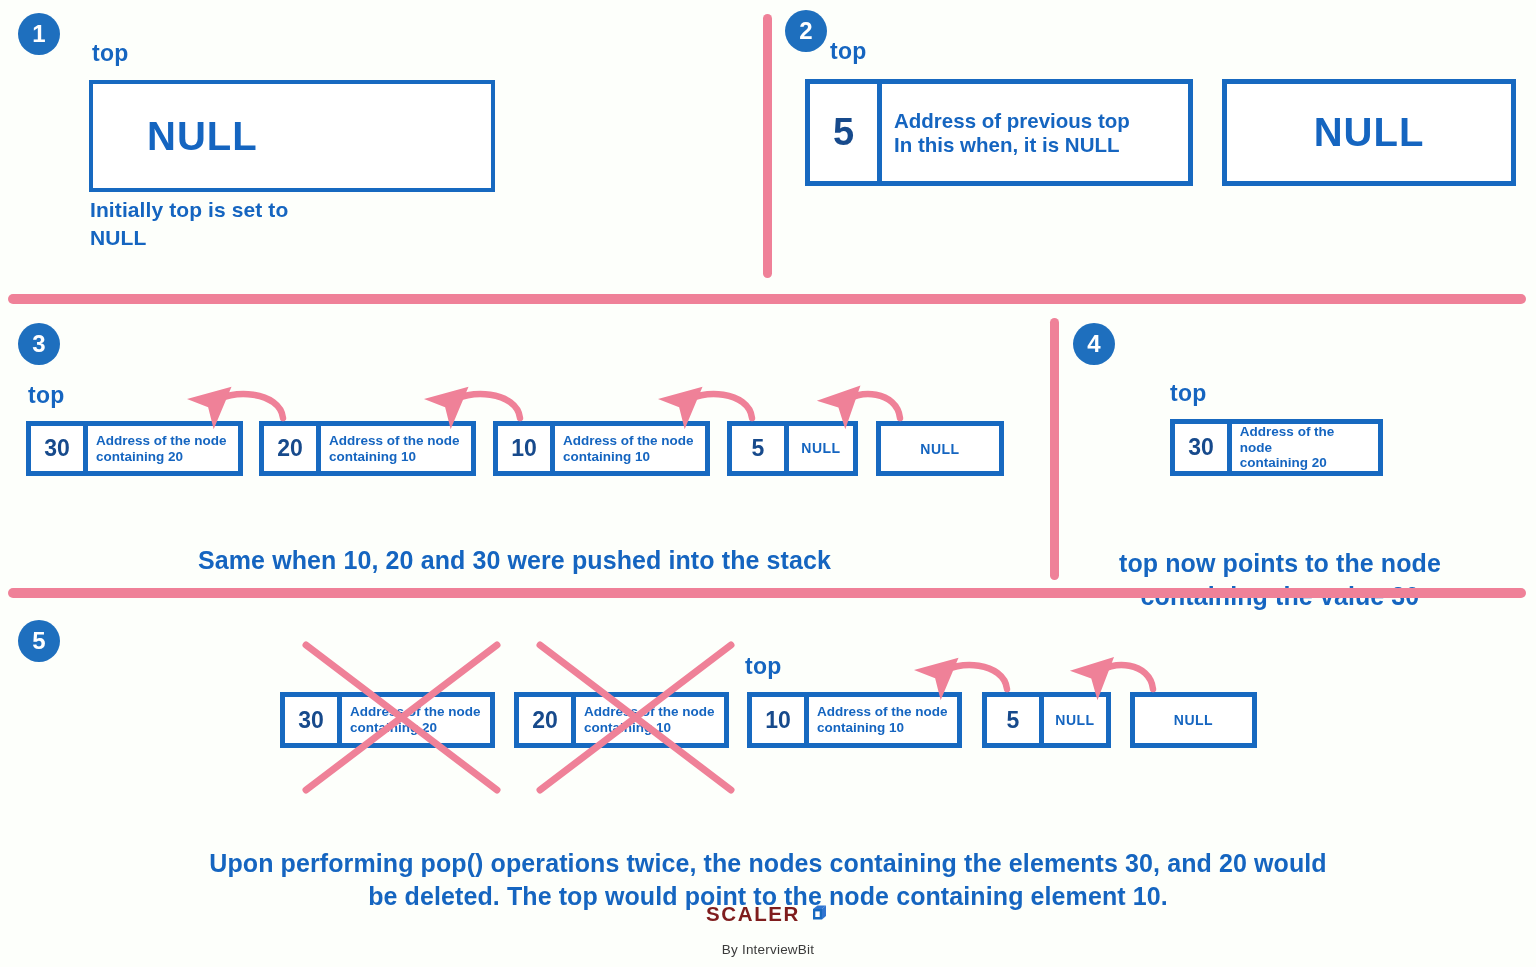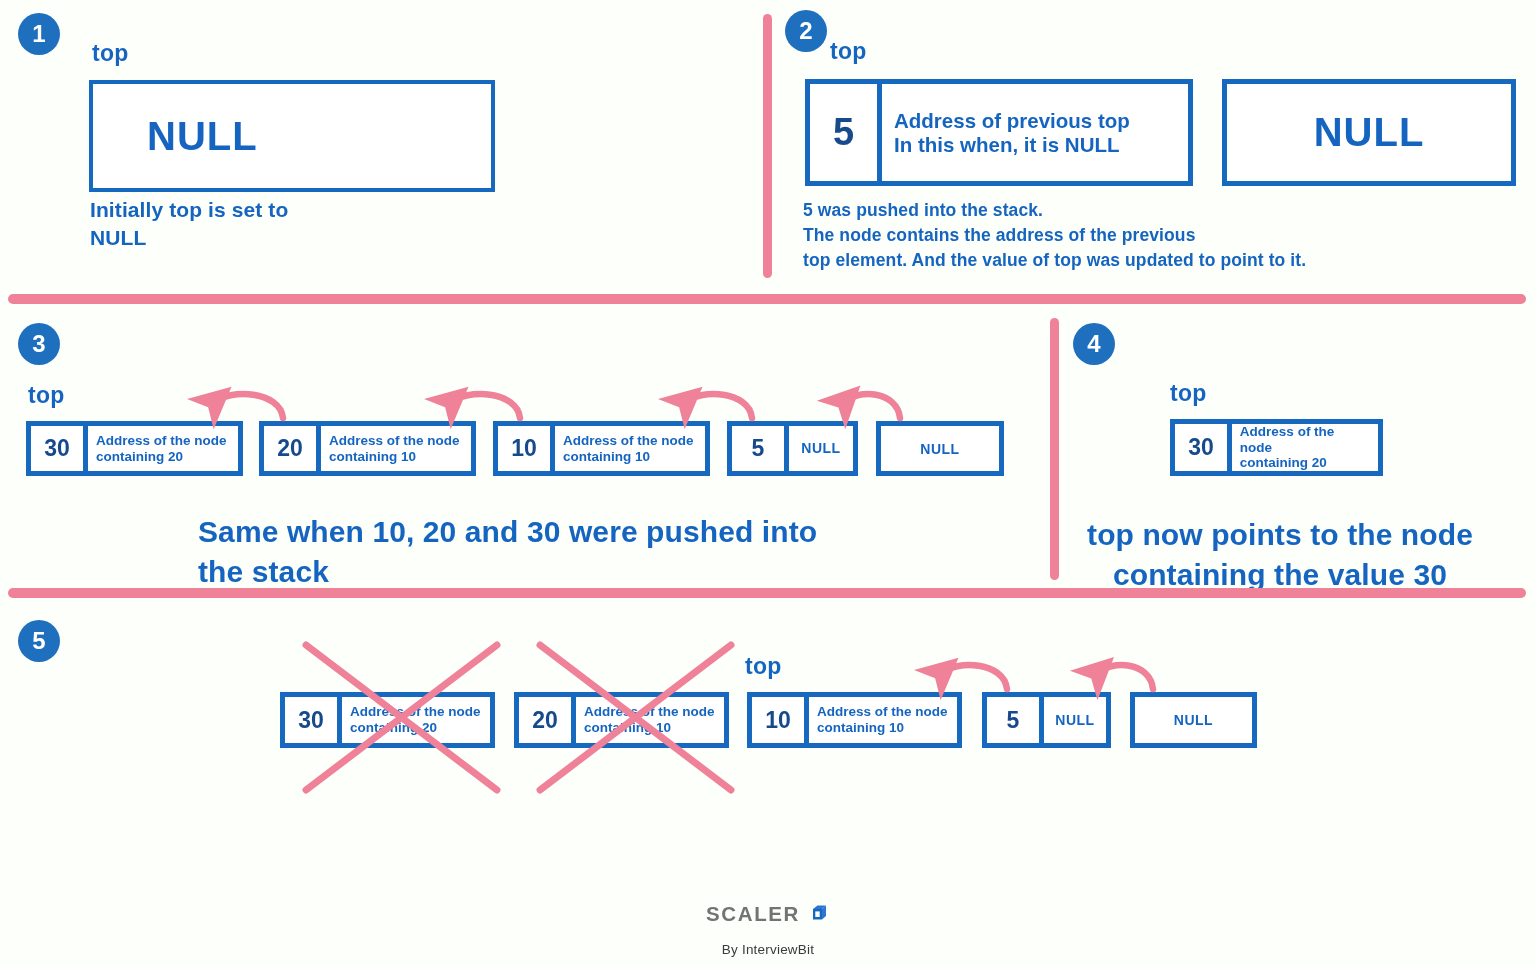--- a/index.html
+++ b/index.html
@@ -44,22 +44,23 @@
     font-weight: bold;
     font-size: 21px;
     line-height: 1.32;
     letter-spacing: 0.1px;
   }
   .caption.small {
     font-size: 17.5px;
     line-height: 1.42;
   }
   .caption.big {
-    font-size: 30px;
+    font-size: 25px;
     line-height: 1.32;
+    margin-top: 32px;
   }
   .caption.center { text-align: center; }
 
   .divider-h {
     position: absolute;
     height: 10px;
     border-radius: 6px;
     background: #ef8198;
   }
   .divider-v {
@@ -158,21 +159,21 @@
     position: absolute;
     text-align: center;
   }
   .logo-row {
     display: flex;
     align-items: center;
     justify-content: center;
     gap: 8px;
   }
   .logo-text {
-    color: #737373;
+    color: #7f1d1d;
     font-weight: bold;
     font-size: 20.5px;
     letter-spacing: 1.6px;
   }
   .logo-sub {
     margin-top: 16px;
     color: #3b3b3b;
     font-size: 13.5px;
     letter-spacing: 0.2px;
   }
@@ -202,23 +203,20 @@
   <div class="node lg" style="left:805px; top:79px; width:388px; height:107px;">
     <div class="cell val">5</div>
     <div class="cell addr" style="white-space:pre-line;">Address of previous top
 In this when, it is NULL</div>
   </div>
 
   <div class="plain-box center-txt" style="left:1222px; top:79px; width:294px; height:107px; border-width:5px;">
     <span class="bigtext">NULL</span>
   </div>
 
-  <div class="caption small" style="left:803px; top:198px; width:700px; white-space:pre-line;">5 was pushed into the stack.
-The node contains the address of the previous
-top element. And the value of top was updated to point to it.</div>
 
   <div class="divider-h" style="left:8px; top:294px; width:1518px;"></div>
 
   <div class="step-badge" style="left:18px; top:323px;">3</div>
 
   <div class="label-top" style="left:28px; top:382px;">top</div>
 
   <div class="node sm" style="left:26px; top:421px; width:217px; height:55px;">
     <div class="cell val">30</div>
     <div class="cell addr" style="white-space:pre-line;">Address of the node
@@ -285,20 +283,22 @@
 containing 10</div>
   </div>
 
   <div class="node sm" style="left:982px; top:692px; width:129px; height:56px;">
     <div class="cell val">5</div>
     <div class="cell addr nullcell">NULL</div>
   </div>
 
   <div class="nullbox sm" style="left:1130px; top:692px; width:127px; height:56px;">NULL</div>
 
+  <div class="caption big center" style="left:183px; top:815px; width:1170px; white-space:pre-line;">Upon performing pop() operations twice, the nodes containing the elements 30, and 20 would
+be deleted. The top would point to the node containing element 10.</div>
 
   <svg class="overlay" viewBox="0 0 1536 967" xmlns="http://www.w3.org/2000/svg">
     <defs>
       <marker id="ah" markerWidth="7" markerHeight="7" refX="4.4" refY="3.5" orient="auto" markerUnits="strokeWidth">
         <path d="M7,0.4 L0.6,3.5 L7,6.6 L5.4,3.5 Z" fill="#ef8198"></path>
       </marker>
     </defs>
 
     <g stroke="#ef8198" stroke-width="6.5" fill="none" stroke-linecap="round" marker-end="url(#ah)">
       <path d="M283,418 C280,391 230,388 213,403"></path>

